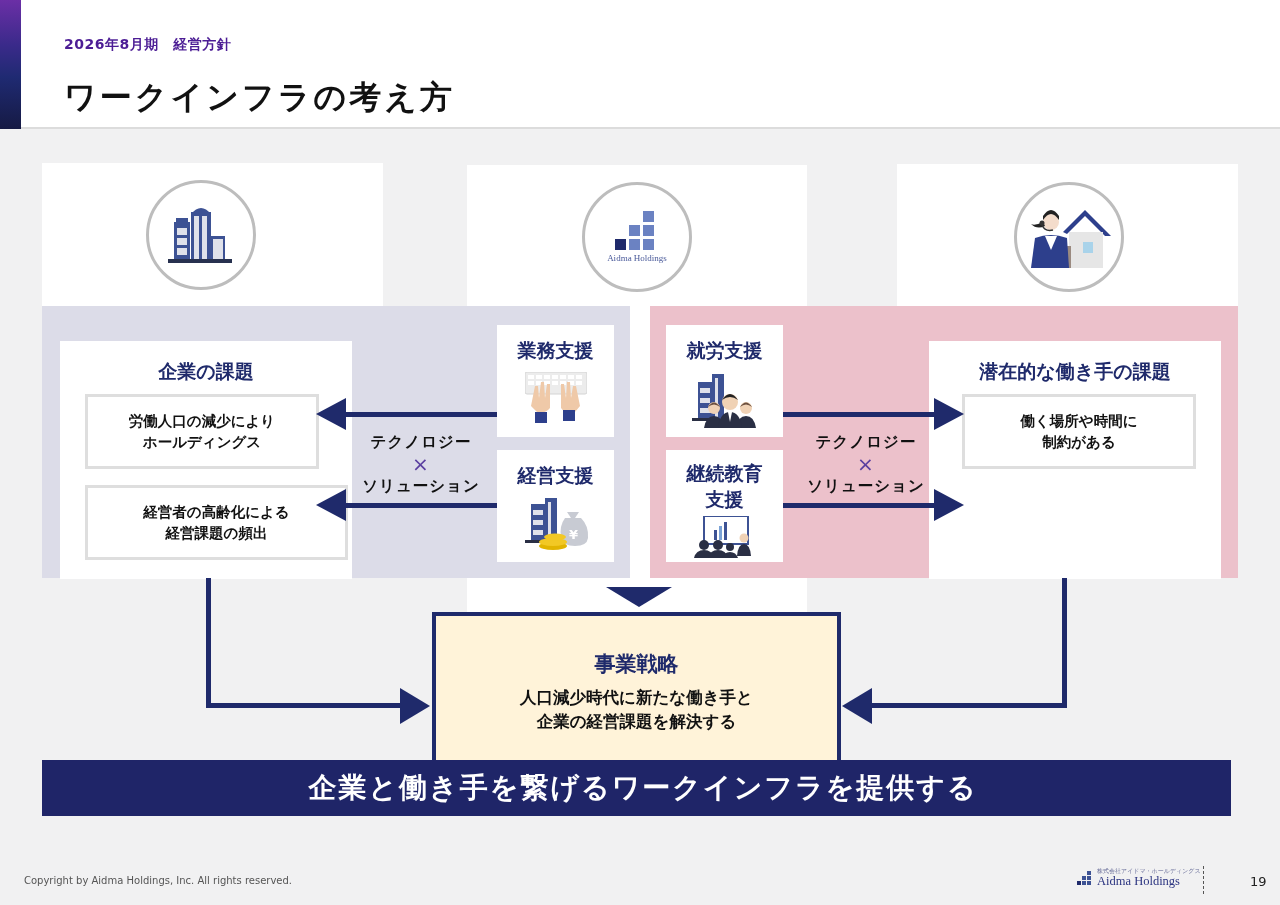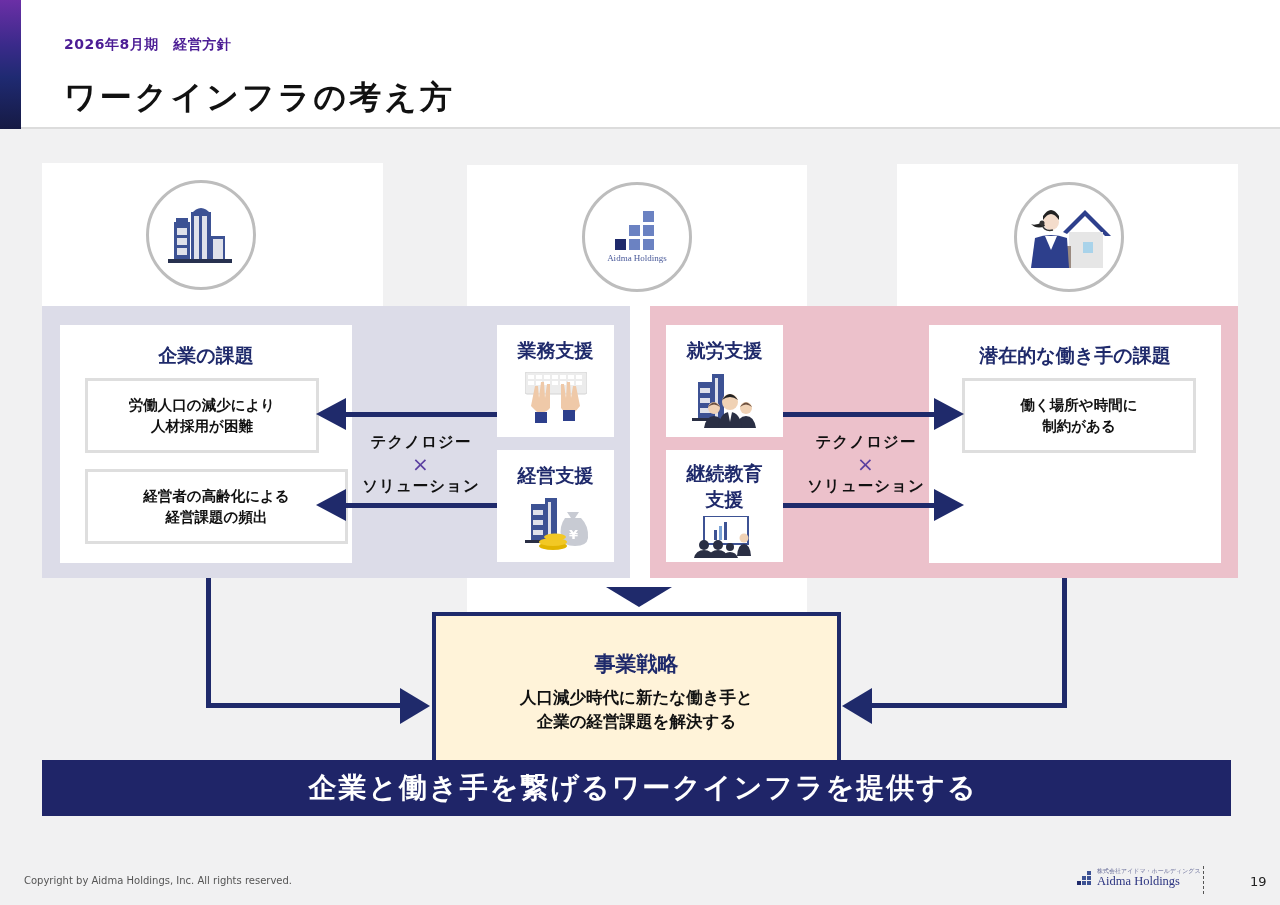--- a/index.html
+++ b/index.html
@@ -13,21 +13,21 @@
     .subtitle { left: 64px; top: 36px; font-size: 14px; font-weight: bold; color: #4c1d95; letter-spacing: 0.5px; }
     .title { left: 64px; top: 76px; font-size: 32px; font-weight: bold; color: #111; letter-spacing: 3px; }
 
     
     .col-card { background: #fff; }
     .circle { width: 110px; height: 110px; border-radius: 50%; border: 3px solid #bdbdbd; background: #fff; display: flex; align-items: center; justify-content: center; }
 
     
     .panel-left { left: 42px; top: 306px; width: 588px; height: 272px; background: #dcdce8; }
     .panel-right { left: 650px; top: 306px; width: 588px; height: 272px; background: #ecc1cb; }
-    .issue-card { background: #fff; }
+    .issue-card { background: #fff; margin-top: 16px; }
     .issue-title { position: absolute; left: 0; right: 0; text-align: center; font-size: 19px; font-weight: bold; color: #1f2a6b; }
     .issue-item { position: absolute; border: 3px solid #dedede; background: #fff; display: flex; align-items: center; justify-content: center; text-align: center; font-size: 14.5px; font-weight: bold; line-height: 21px; color: #111; white-space: pre-line; }
     .support-card { background: #fff; }
     .support-label { position: absolute; left: 0; right: 0; text-align: center; font-size: 19px; font-weight: bold; color: #1f2a6b; line-height: 26px; white-space: pre-line; }
 
     .tech-text { text-align: center; font-size: 15.5px; font-weight: bold; color: #111; line-height: 22px; letter-spacing: 1px; }
     .tech-x { color: #5a3fa0; font-weight: normal; font-size: 20px; line-height: 22px; }
 
     
     .strategy { left: 432px; top: 612px; width: 409px; height: 152px; background: #fff3d9; border: 4px solid #1f2a6b; text-align: center; }
@@ -101,21 +101,21 @@
     <path d="M18 34 L24 48 L30 34 Z" fill="#fff"></path>
     <circle cx="15" cy="21" r="2.5" fill="#333"></circle>
     <path d="M15 23 Q18 30 26 28" stroke="#333" stroke-width="1.5" fill="none"></path>
   </svg>
 </div>
 
 <div class="abs panel-left"></div>
 <div class="abs issue-card" style="left:60px;top:325px;width:292px;height:238px;">
   <div class="issue-title" style="top:18px;">企業の課題</div>
   <div class="issue-item" style="left:25px;top:53px;width:234px;height:75px;">労働人口の減少により
-人材採用が困難</div>
+ホールディングス</div>
   <div class="issue-item" style="left:25px;top:144px;width:263px;height:75px;">経営者の高齢化による
 経営課題の頻出</div>
 </div>
 
 <div class="abs support-card" style="left:497px;top:325px;width:117px;height:112px;">
   <div class="support-label" style="top:12px;">業務支援</div>
   <svg class="abs" style="left:28px;top:47px;" width="62" height="52" viewBox="0 0 62 52">
     <rect x="0" y="0" width="62" height="22" rx="2" fill="#ececec" stroke="#d4d4d4"></rect>
     <g fill="#fff">
       <rect x="3" y="3" width="6" height="4"></rect>

